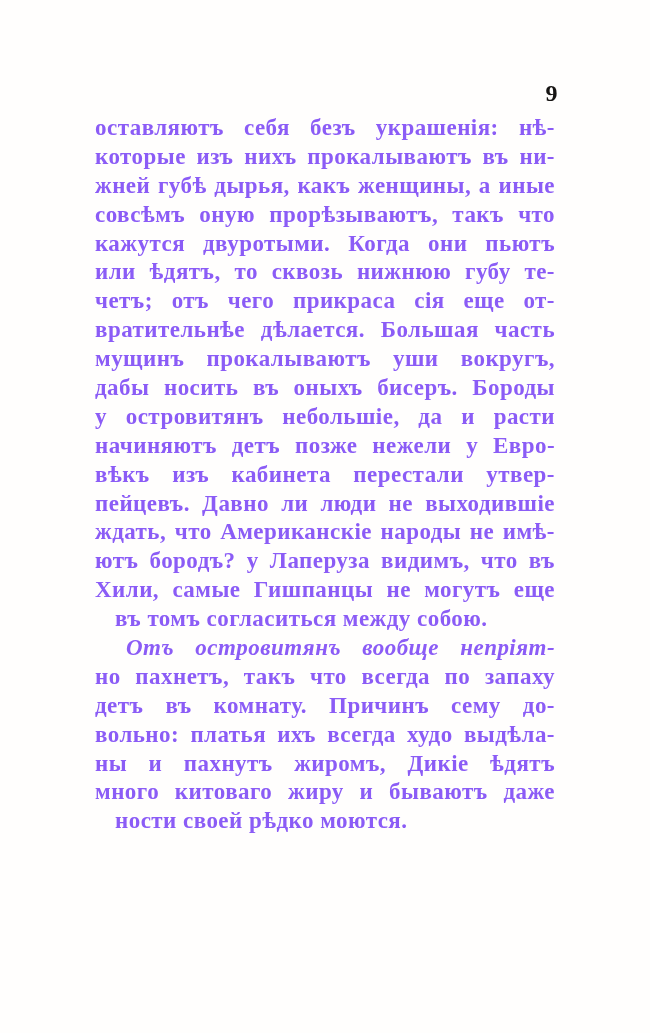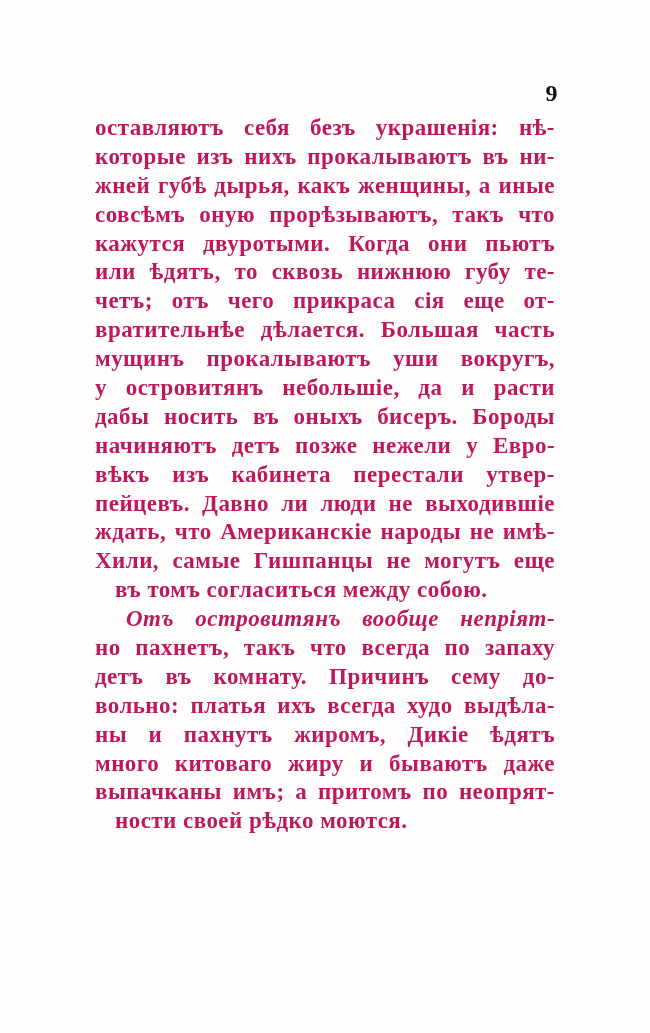--- a/index.html
+++ b/index.html
@@ -30,21 +30,21 @@
     font-size: 24px;
     font-weight: 700;
     color: #161413;
     letter-spacing: 0.5px;
   }
   .textblock {
     position: absolute;
     left: 95px;
     top: 114px;
     width: 460px;
-    color: #be185d;
+    color: #8b5cf6;
   }
   .line {
     width: 460px;
     height: 28.9px;
     line-height: 28.9px;
     font-size: 23px;
     font-weight: 700;
     letter-spacing: 0.02em;
     white-space: nowrap;
     text-align: justify;
@@ -70,31 +70,31 @@
   <div class="textblock">
     <div class="line">оставляютъ себя безъ украшенія: нѣ-</div>
     <div class="line">которые изъ нихъ прокалываютъ въ ни-</div>
     <div class="line">жней губѣ дырья, какъ женщины, а иные</div>
     <div class="line">совсѣмъ оную прорѣзываютъ, такъ что</div>
     <div class="line">кажутся двуротыми. Когда они пьютъ</div>
     <div class="line">или ѣдятъ, то сквозь нижнюю губу те-</div>
     <div class="line">четъ; отъ чего прикраса сія еще от-</div>
     <div class="line">вратительнѣе дѣлается. Большая часть</div>
     <div class="line">мущинъ прокалываютъ уши вокругъ,</div>
+    <div class="line">дабы носить въ оныхъ бисеръ. Бороды</div>
     <div class="line">у островитянъ небольшіе, да и расти</div>
-    <div class="line">дабы носить въ оныхъ бисеръ. Бороды</div>
     <div class="line">начиняютъ детъ позже нежели у Евро-</div>
     <div class="line">вѣкъ изъ кабинета перестали утвер-</div>
     <div class="line">пейцевъ. Давно ли люди не выходившіе</div>
     <div class="line">ждать, что Американскіе народы не имѣ-</div>
+    <div class="line">ютъ бородъ? у Лаперуза видимъ, что въ</div>
     <div class="line">Хили, самые Гишпанцы не могутъ еще</div>
     <div class="line para-end">въ томъ согласиться между собою.</div>
     <div class="line indent">Отъ островитянъ вообще непріят-</div>
     <div class="line">но пахнетъ, такъ что всегда по запаху</div>
     <div class="line">детъ въ комнату. Причинъ сему до-</div>
     <div class="line">вольно: платья ихъ всегда худо выдѣла-</div>
     <div class="line">ны и пахнутъ жиромъ, Дикіе ѣдятъ</div>
     <div class="line">много китоваго жиру и бываютъ даже</div>
-    <div class="line">выпачканы имъ; а притомъ по неопрят-</div>
     <div class="line para-end">ности своей рѣдко моются.</div>
   </div>
 
 </div>
 
 </body></html>

